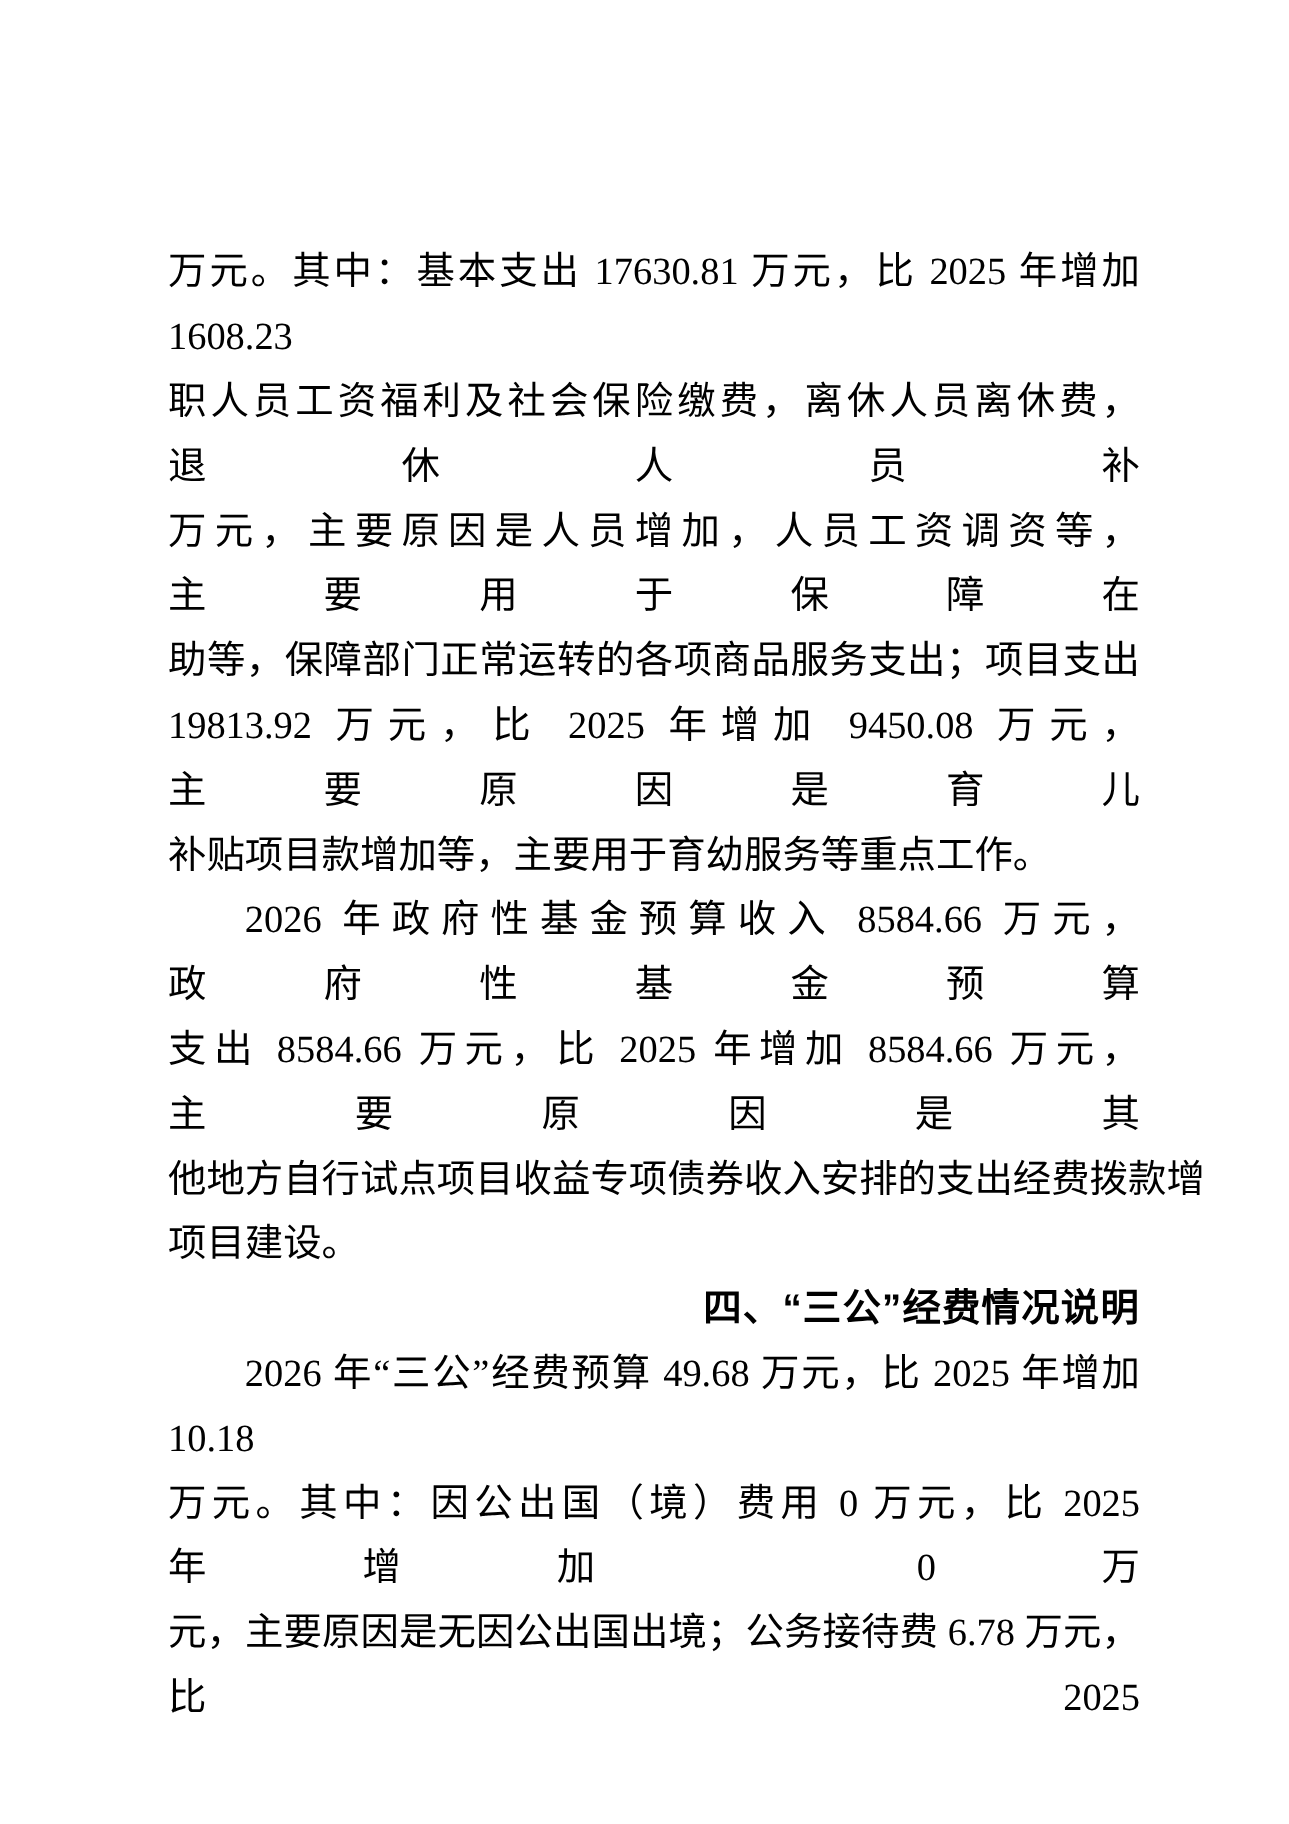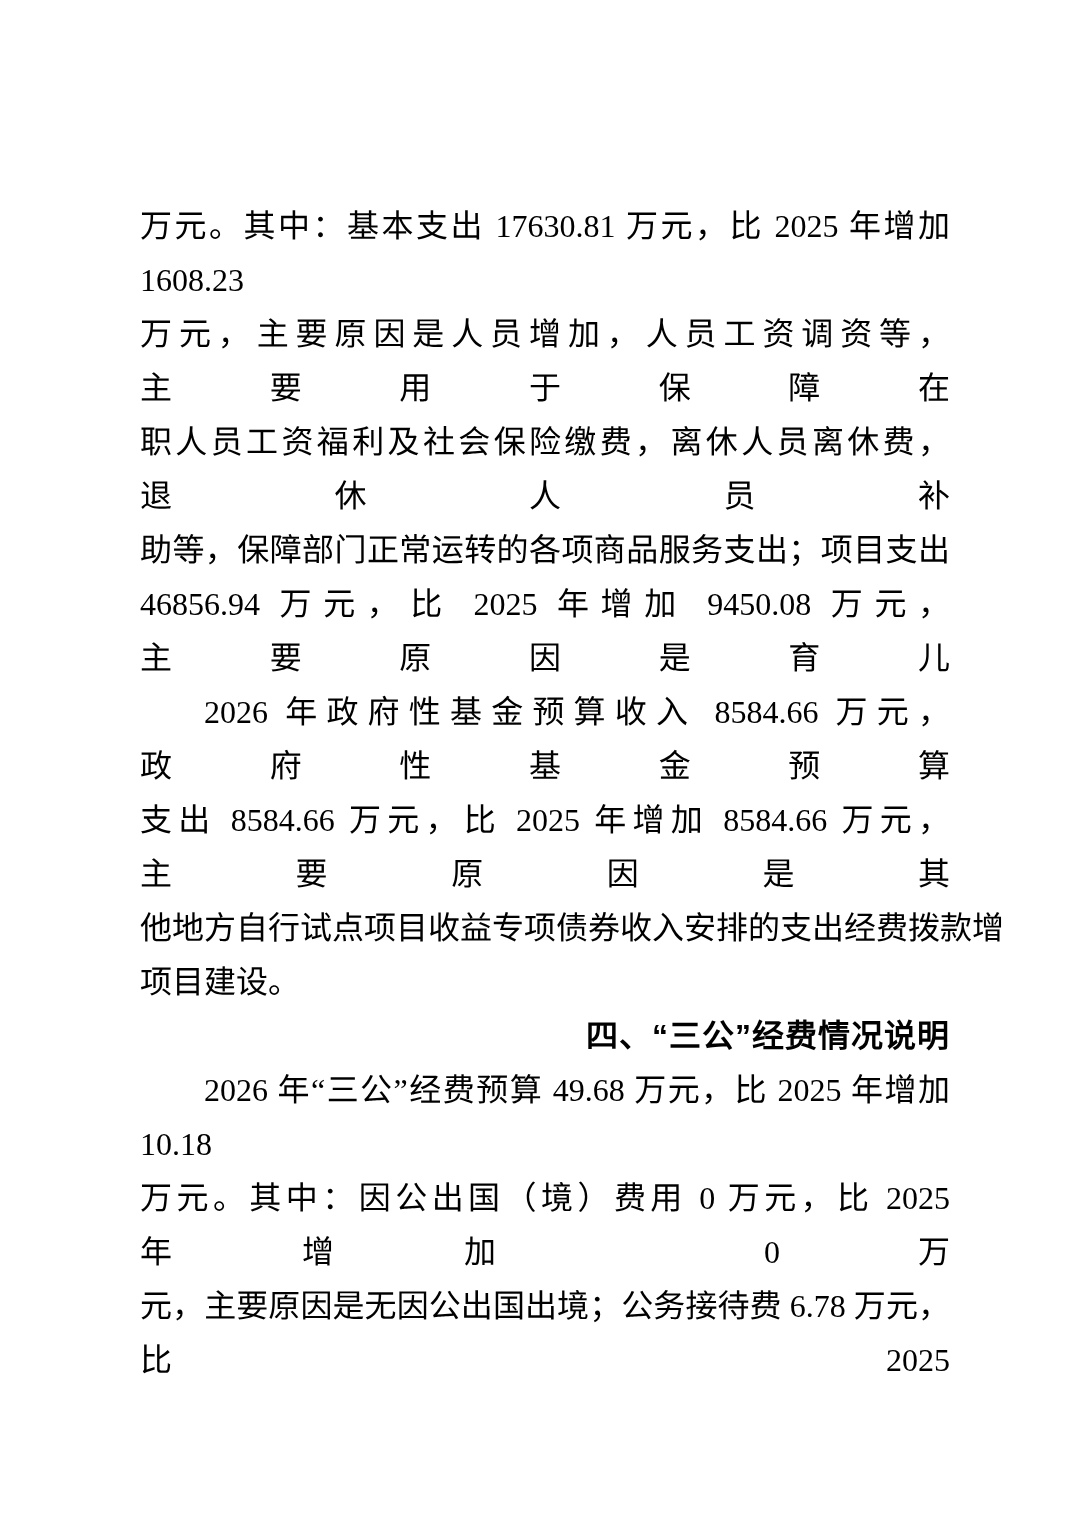--- a/index.html
+++ b/index.html
@@ -53,24 +53,25 @@
   }
 </style>
 </head>
 <body>
 
 <div class="page">
   <div class="content">
 
     <div class="para">
       <span class="line">万元。其中：基本支出 17630.81 万元，比 2025 年增加 1608.23</span>
+      <span class="line">职人员工资福利及社会保险缴费，离休人员离休费，退休人员补</span>
       <span class="line">万元，主要原因是人员增加，人员工资调资等，主要用于保障在</span>
-      <span class="line">职人员工资福利及社会保险缴费，离休人员离休费，退休人员补</span>
       <span class="line">助等，保障部门正常运转的各项商品服务支出；项目支出</span>
-      <span class="line">46856.94 万元，比 2025 年增加 9450.08 万元，主要原因是育儿</span>
+      <span class="line">19813.92 万元，比 2025 年增加 9450.08 万元，主要原因是育儿</span>
+      <span class="line para-end">补贴项目款增加等，主要用于育幼服务等重点工作。</span>
     </div>
 
     <div class="para">
       <span class="line indent">2026 年政府性基金预算收入 8584.66 万元，政府性基金预算</span>
       <span class="line">支出 8584.66 万元，比 2025 年增加 8584.66 万元，主要原因是其</span>
       <span class="line">他地方自行试点项目收益专项债券收入安排的支出经费拨款增</span>
       <span class="line para-end">项目建设。</span>
     </div>
 
     <div class="para">

